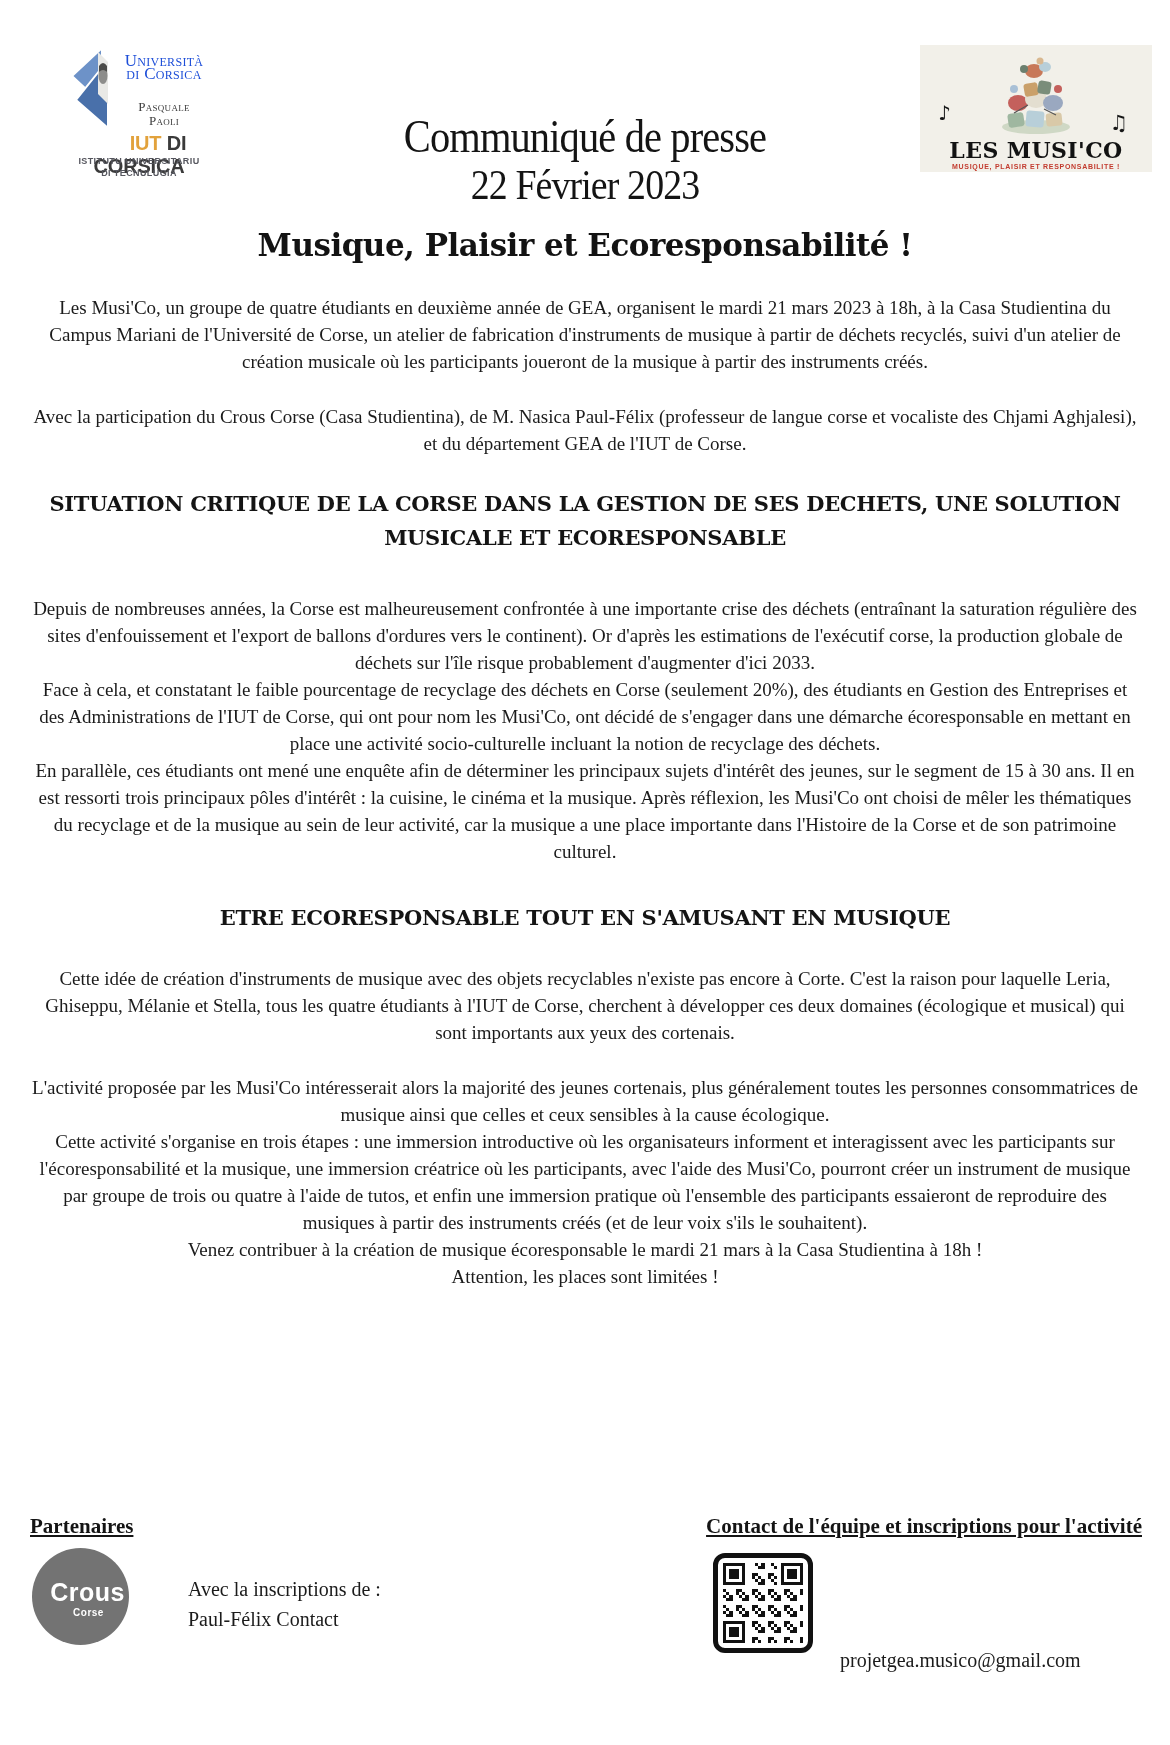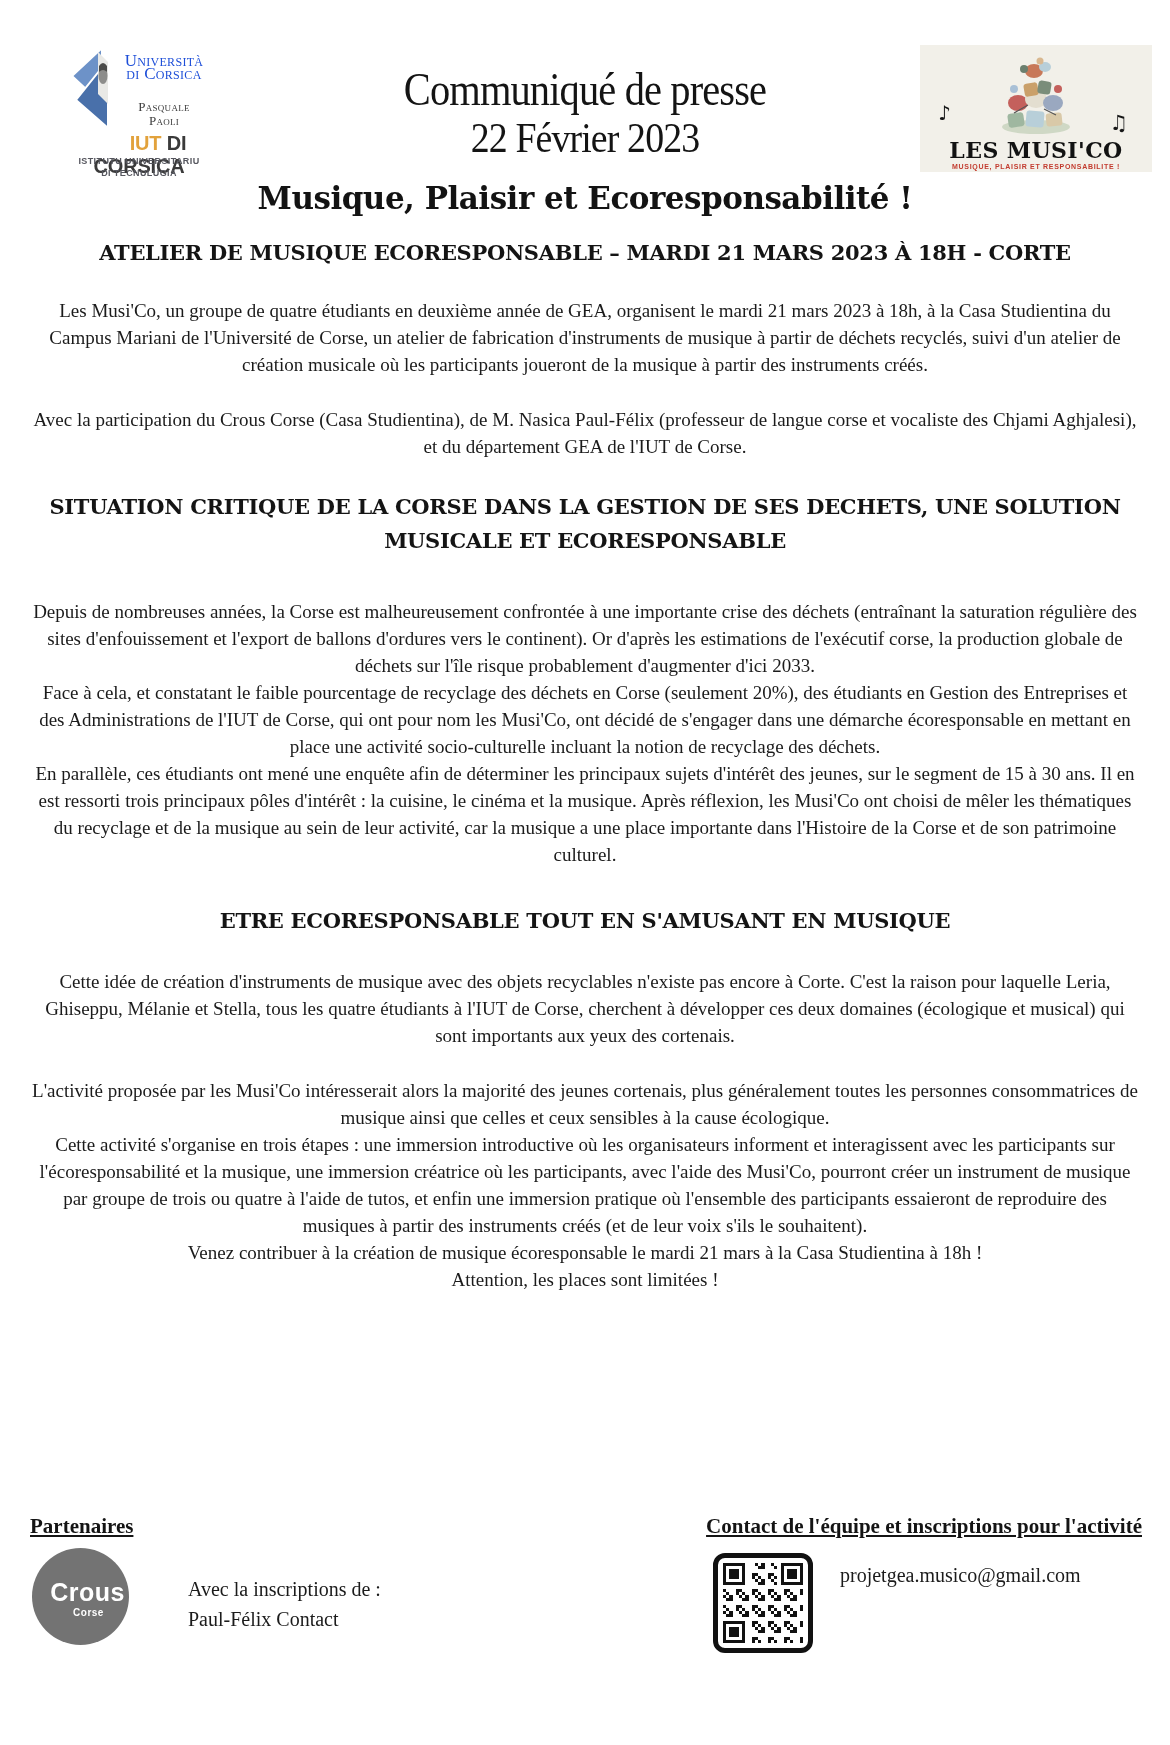--- a/index.html
+++ b/index.html
@@ -29,21 +29,21 @@
     background:#f2f0e9;text-align:center;}
   .musico-pile{position:absolute;left:50%;top:10px;transform:translateX(-50%);}
   .note-left{position:absolute;left:18px;top:56px;font-size:20px;color:#161616;font-family:"DejaVu Sans",sans-serif;}
   .note-right{position:absolute;right:24px;top:66px;font-size:21px;color:#161616;font-family:"DejaVu Sans",sans-serif;}
   .musico-name{position:absolute;left:0;top:92px;width:100%;
     font-family:"DejaVu Serif",serif;font-weight:bold;font-size:22px;color:#121212;letter-spacing:.4px;}
   .musico-tagline{position:absolute;left:0;top:118px;width:100%;
     font-family:"Liberation Sans",sans-serif;font-weight:bold;font-size:7px;color:#c23b2e;letter-spacing:.7px;}
 
   
-  .content{position:absolute;left:28px;right:28px;top:0;padding-top:66px;text-align:center;}
+  .content{position:absolute;left:28px;right:28px;top:0;padding-top:113px;text-align:center;}
   .doc-title{transform:scaleX(.88);transform-origin:center top;letter-spacing:-1px;color:#141414;}
   .doc-title .t1{font-size:46px;line-height:48px;}
   .doc-title .t2{font-size:43px;line-height:48px;}
   .headline{margin:16px 0 0;font-family:"DejaVu Serif",serif;font-weight:bold;
     font-size:31px;line-height:40px;color:#131313;letter-spacing:-.5px;}
   .subheadline{margin:20px 0 0;font-family:"DejaVu Serif",serif;font-weight:bold;
     font-size:21px;line-height:30px;color:#141414;letter-spacing:-.3px;}
   .section-heading{font-family:"DejaVu Serif",serif;font-weight:bold;
     font-size:21px;line-height:34px;color:#141414;letter-spacing:-.3px;margin:0;}
   .s1{margin-top:30px;}
@@ -63,21 +63,21 @@
   .crous-logo{position:absolute;left:32px;top:1548px;width:97px;height:97px;border-radius:50%;
     background:#737373;overflow:hidden;text-align:center;}
   .crous-name{margin-top:30px;padding-left:14px;font-family:"Liberation Sans",sans-serif;
     font-weight:bold;font-size:25px;color:#ffffff;letter-spacing:.5px;}
   .crous-sub{padding-left:16px;font-family:"Liberation Sans",sans-serif;font-weight:bold;
     font-size:10px;color:#ffffff;letter-spacing:.5px;}
   .participation{position:absolute;left:188px;top:1574px;font-size:20px;line-height:30px;text-align:left;color:#1b1b1b;}
   .qr-box{position:absolute;left:713px;top:1553px;width:80px;height:80px;border:5px solid #111;
     border-radius:12px;padding:5px;background:#fff;}
   .qr-box svg{display:block;width:80px;height:80px;fill:#111;}
-  .email{position:absolute;left:840px;top:1564px;font-size:20px;color:#1b1b1b;}
+  .email{position:absolute;left:840px;top:1649px;font-size:20px;color:#1b1b1b;}
 </style>
 </head>
 <body>
 
 <div class="page">
 
   <div class="uni-logo">
     <svg class="uni-emblem" width="52" height="84" viewBox="0 0 52 84">
       <polygon points="34,2 4,30 34,58" fill="#6d92c8" stroke="#ffffff" stroke-width="2"></polygon>
       <polygon points="40,14 40,82 8,54" fill="#4970aa" stroke="#ffffff" stroke-width="2"></polygon>
@@ -125,21 +125,20 @@
   </div>
 
   <div class="content">
     <div class="doc-title">
       <div class="t1">Communiqué de presse</div>
       <div class="t2">22 Février 2023</div>
     </div>
 
     <h1 class="headline">Musique, Plaisir et Ecoresponsabilité !</h1>
 
-    <h2 class="subheadline">ATELIER DE MUSIQUE ECORESPONSABLE – MARDI 21 MARS 2023 À 18H - CORTE</h2>
 
     <p class="body p-intro1">Les Musi'Co, un groupe de quatre étudiants en deuxième année de GEA, organisent le mardi 21 mars 2023 à 18h, à la Casa Studientina du Campus Mariani de l'Université de Corse, un atelier de fabrication d'instruments de musique à partir de déchets recyclés, suivi d'un atelier de création musicale où les participants joueront de la musique à partir des instruments créés.</p>
     <p class="body p-intro2">Avec la participation du Crous Corse (Casa Studientina), de M. Nasica Paul-Félix (professeur de langue corse et vocaliste des Chjami Aghjalesi), et du département GEA de l'IUT de Corse.</p>
 
     <h3 class="section-heading s1">SITUATION CRITIQUE DE LA CORSE DANS LA GESTION DE SES DECHETS, UNE SOLUTION MUSICALE ET ECORESPONSABLE</h3>
     <div class="body-block s1body">
       <p>Depuis de nombreuses années, la Corse est malheureusement confrontée à une importante crise des déchets (entraînant la saturation régulière des sites d'enfouissement et l'export de ballons d'ordures vers le continent). Or d'après les estimations de l'exécutif corse, la production globale de déchets sur l'île risque probablement d'augmenter d'ici 2033.</p>
       <p>Face à cela, et constatant le faible pourcentage de recyclage des déchets en Corse (seulement 20%), des étudiants en Gestion des Entreprises et des Administrations de l'IUT de Corse, qui ont pour nom les Musi'Co, ont décidé de s'engager dans une démarche écoresponsable en mettant en place une activité socio-culturelle incluant la notion de recyclage des déchets.</p>
       <p>En parallèle, ces étudiants ont mené une enquête afin de déterminer les principaux sujets d'intérêt des jeunes, sur le segment de 15 à 30 ans. Il en est ressorti trois principaux pôles d'intérêt : la cuisine, le cinéma et la musique. Après réflexion, les Musi'Co ont choisi de mêler les thématiques du recyclage et de la musique au sein de leur activité, car la musique a une place importante dans l'Histoire de la Corse et de son patrimoine culturel.</p>
     </div>

